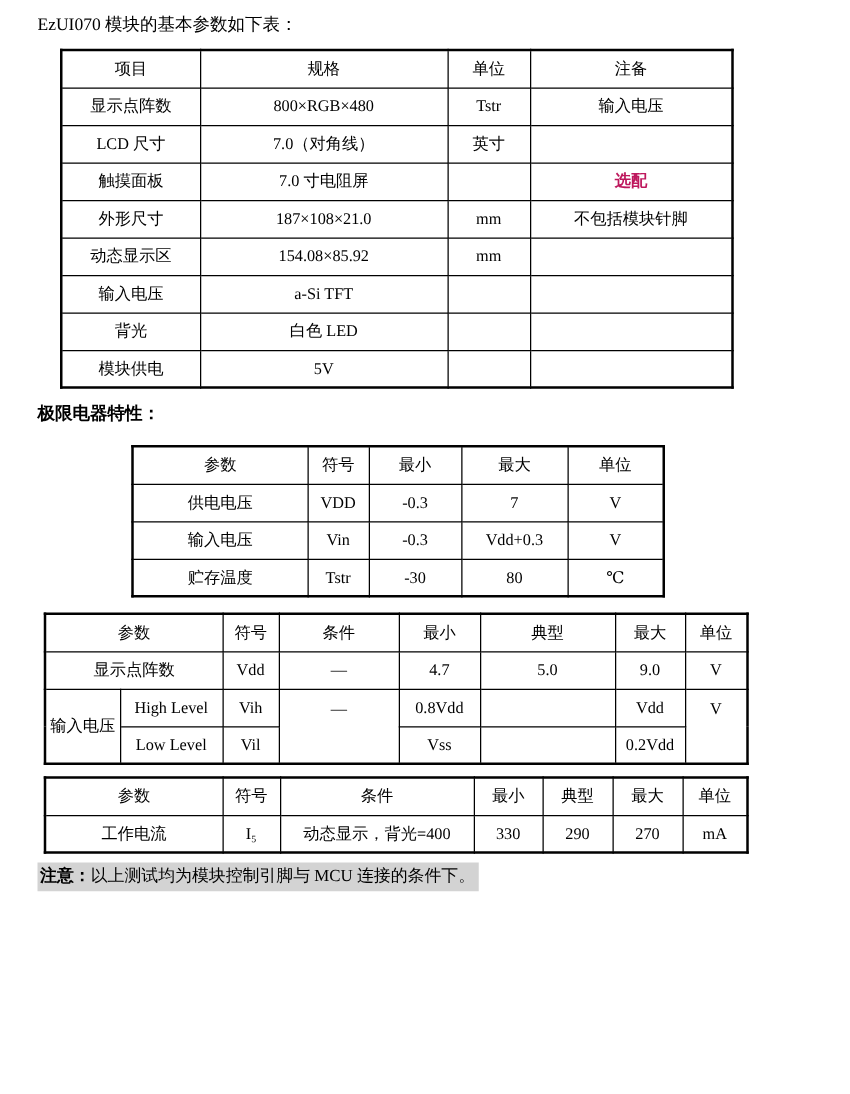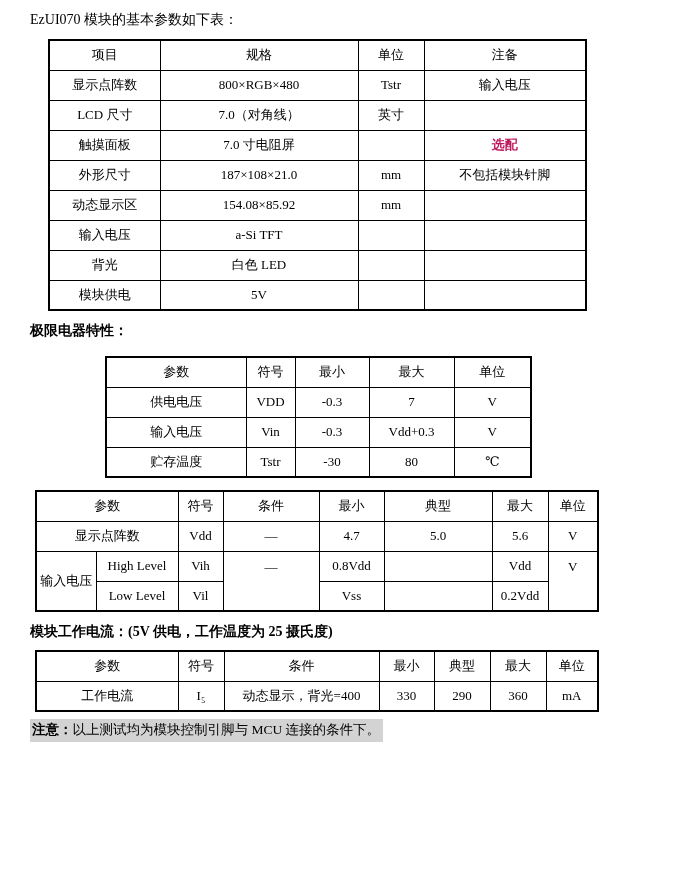--- a/index.html
+++ b/index.html
@@ -169,21 +169,21 @@
       <td>典型</td>
       <td>最大</td>
       <td>单位</td>
     </tr>
     <tr>
       <td colspan="2">显示点阵数</td>
       <td>Vdd</td>
       <td>—</td>
       <td>4.7</td>
       <td>5.0</td>
-      <td>5.6</td>
+      <td>9.0</td>
       <td>V</td>
     </tr>
     <tr>
       <td rowspan="2">输入电压</td>
       <td>High Level</td>
       <td>Vih</td>
       <td rowspan="2" class="valign-top">—</td>
       <td>0.8Vdd</td>
       <td></td>
       <td>Vdd</td>
@@ -192,21 +192,20 @@
     <tr>
       <td>Low Level</td>
       <td>Vil</td>
       <td>Vss</td>
       <td></td>
       <td>0.2Vdd</td>
     </tr>
   </tbody>
     </table>
 
-  <p class="section-title">模块工作电流：(5V 供电，工作温度为 25 摄氏度)</p>
 
   <table id="current-table" class="spec-table">
     <colgroup>
       <col style="width:142px">
         <col style="width:46px">
         <col style="width:155px">
         <col style="width:55px">
       <col style="width:56px">
         <col style="width:56px">
         <col style="width:52px">
@@ -220,21 +219,21 @@
       <td>典型</td>
       <td>最大</td>
       <td>单位</td>
     </tr>
     <tr>
       <td>工作电流</td>
       <td>I₅</td>
       <td>动态显示，背光=400</td>
       <td>330</td>
       <td>290</td>
-      <td>360</td>
+      <td>270</td>
       <td>mA</td>
     </tr>
   </tbody>
     </table>
 
   <p class="note-line">
     <span class="note-highlight">
       <span class="note-label">注意：</span><span>以上测试均为模块控制引脚与 MCU 连接的条件下。</span>
     </span>
   </p>

